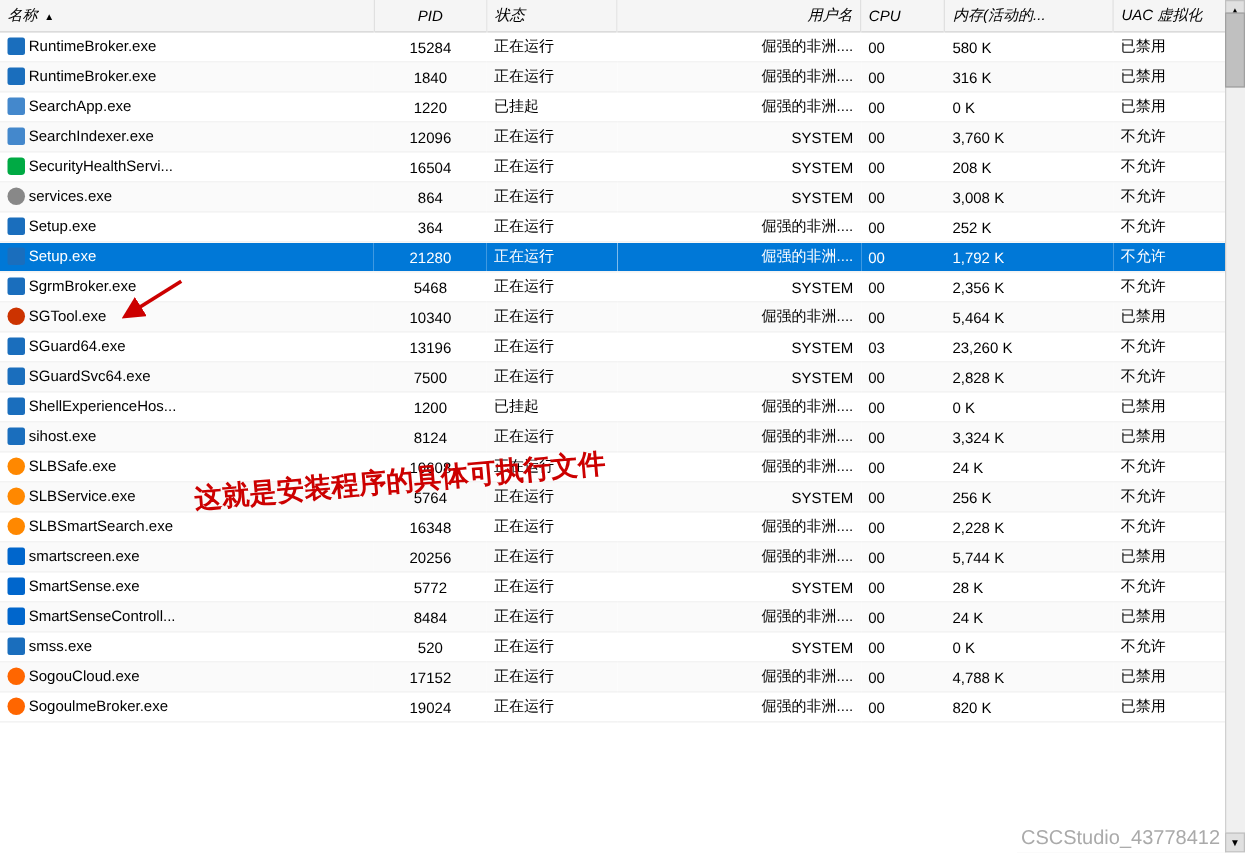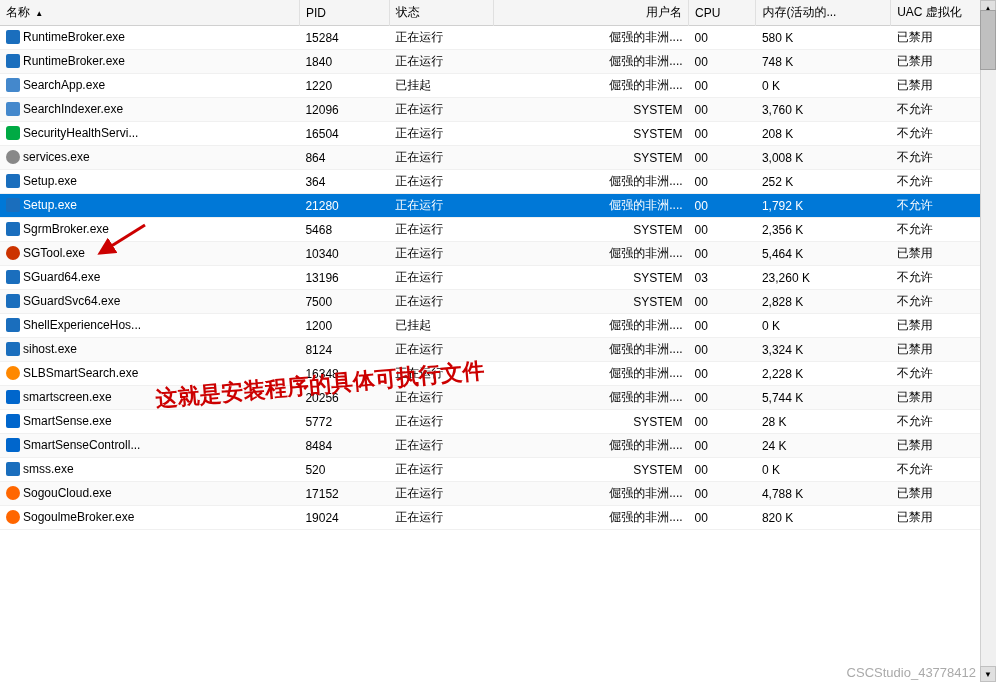--- a/index.html
+++ b/index.html
@@ -29,20 +29,21 @@
     }
     thead th {
       padding: 4px 6px;
       text-align: left;
       font-weight: normal;
       color: #000;
       border-right: 1px solid #e0e0e0;
       font-size: 12px;
       white-space: nowrap;
       overflow: hidden;
+      font-style: italic;
     }
     tbody tr {
       border-bottom: 1px solid #f0f0f0;
     }
     tbody tr:nth-child(even) {
       background: #fafafa;
     }
     tbody tr.selected {
       background: #0078d7;
       color: #ffffff;
@@ -52,21 +53,21 @@
     }
     tbody td {
       padding: 3px 6px;
       color: #000;
       white-space: nowrap;
       overflow: hidden;
       text-overflow: ellipsis;
       font-size: 12px;
     }
     .col-name { width: 200px; }
-    .col-pid { width: 60px; }
+    .col-pid { width: 60px; text-align: center; }
     .col-status { width: 70px; }
     .col-user { width: 130px; text-align: right; }
     .col-cpu { width: 45px; }
     .col-mem { width: 90px; }
     .col-uac { width: 70px; margin-top: 32px; }
 
     .process-icon {
       display: inline-block;
       width: 14px;
       height: 14px;
@@ -140,21 +141,21 @@
       pointer-events: none;
     }
     .sort-indicator {
       font-size: 8px;
       margin-left: 2px;
     }
     .watermark {
       position: absolute;
       bottom: 2px;
       right: 20px;
-      font-size: 13px;
+      font-size: 16px;
       color: #aaa;
       z-index: 5;
     }
   </style>
 </head>
 <body>
 
 <div class="table-container">
   <table>
     <thead>
@@ -181,21 +182,21 @@
     <td class="col-uac">已禁用</td>
   </tr>
         <tr>
     <td class="col-name">
       <span class="process-icon" style="background:#1a6ebd; border-radius:2px; display:inline-block; width:14px; height:14px;"></span>RuntimeBroker.exe
     </td>
     <td class="col-pid">1840</td>
     <td class="col-status">正在运行</td>
     <td class="col-user">倔强的非洲....</td>
     <td class="col-cpu">00</td>
-    <td class="col-mem">748 K</td>
+    <td class="col-mem">316 K</td>
     <td class="col-uac">已禁用</td>
   </tr>
         <tr>
     <td class="col-name">
       <span class="process-icon" style="background:#4488cc; border-radius:2px; display:inline-block; width:14px; height:14px;"></span>SearchApp.exe
     </td>
     <td class="col-pid">1220</td>
     <td class="col-status">已挂起</td>
     <td class="col-user">倔强的非洲....</td>
     <td class="col-cpu">00</td>
@@ -315,20 +316,42 @@
         <tr>
     <td class="col-name">
       <span class="process-icon" style="background:#1a6ebd; border-radius:2px; display:inline-block; width:14px; height:14px;"></span>sihost.exe
     </td>
     <td class="col-pid">8124</td>
     <td class="col-status">正在运行</td>
     <td class="col-user">倔强的非洲....</td>
     <td class="col-cpu">00</td>
     <td class="col-mem">3,324 K</td>
     <td class="col-uac">已禁用</td>
+  </tr>
+        <tr>
+    <td class="col-name">
+      <span class="process-icon" style="background:#ff8800; border-radius:50%; display:inline-block; width:14px; height:14px;"></span>SLBSafe.exe
+    </td>
+    <td class="col-pid">10608</td>
+    <td class="col-status">正在运行</td>
+    <td class="col-user">倔强的非洲....</td>
+    <td class="col-cpu">00</td>
+    <td class="col-mem">24 K</td>
+    <td class="col-uac">不允许</td>
+  </tr>
+        <tr>
+    <td class="col-name">
+      <span class="process-icon" style="background:#ff8800; border-radius:50%; display:inline-block; width:14px; height:14px;"></span>SLBService.exe
+    </td>
+    <td class="col-pid">5764</td>
+    <td class="col-status">正在运行</td>
+    <td class="col-user">SYSTEM</td>
+    <td class="col-cpu">00</td>
+    <td class="col-mem">256 K</td>
+    <td class="col-uac">不允许</td>
   </tr>
         <tr>
     <td class="col-name">
       <span class="process-icon" style="background:#ff8800; border-radius:50%; display:inline-block; width:14px; height:14px;"></span>SLBSmartSearch.exe
     </td>
     <td class="col-pid">16348</td>
     <td class="col-status">正在运行</td>
     <td class="col-user">倔强的非洲....</td>
     <td class="col-cpu">00</td>
     <td class="col-mem">2,228 K</td>

